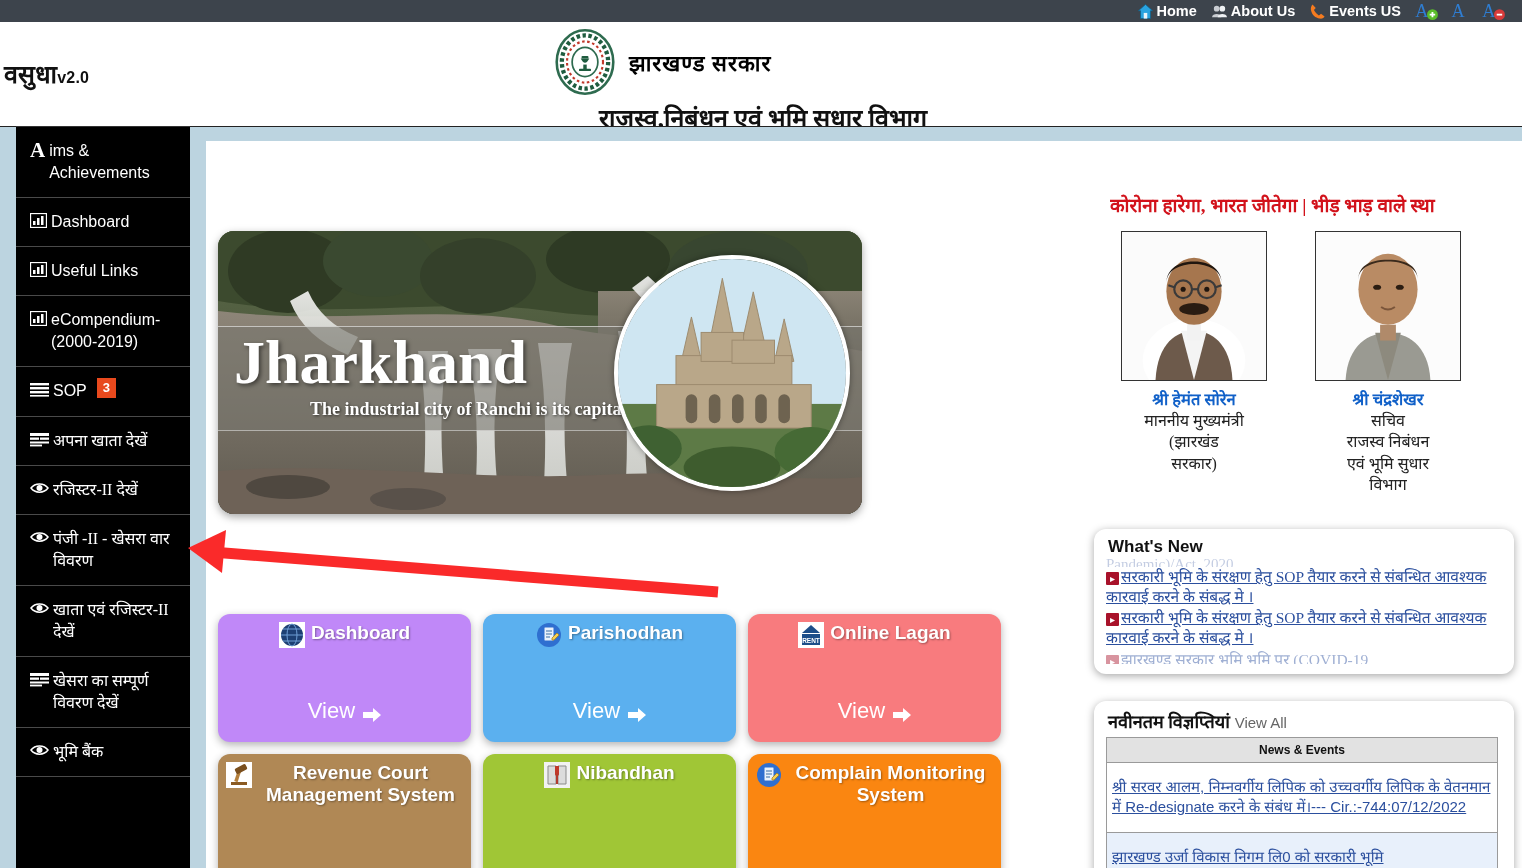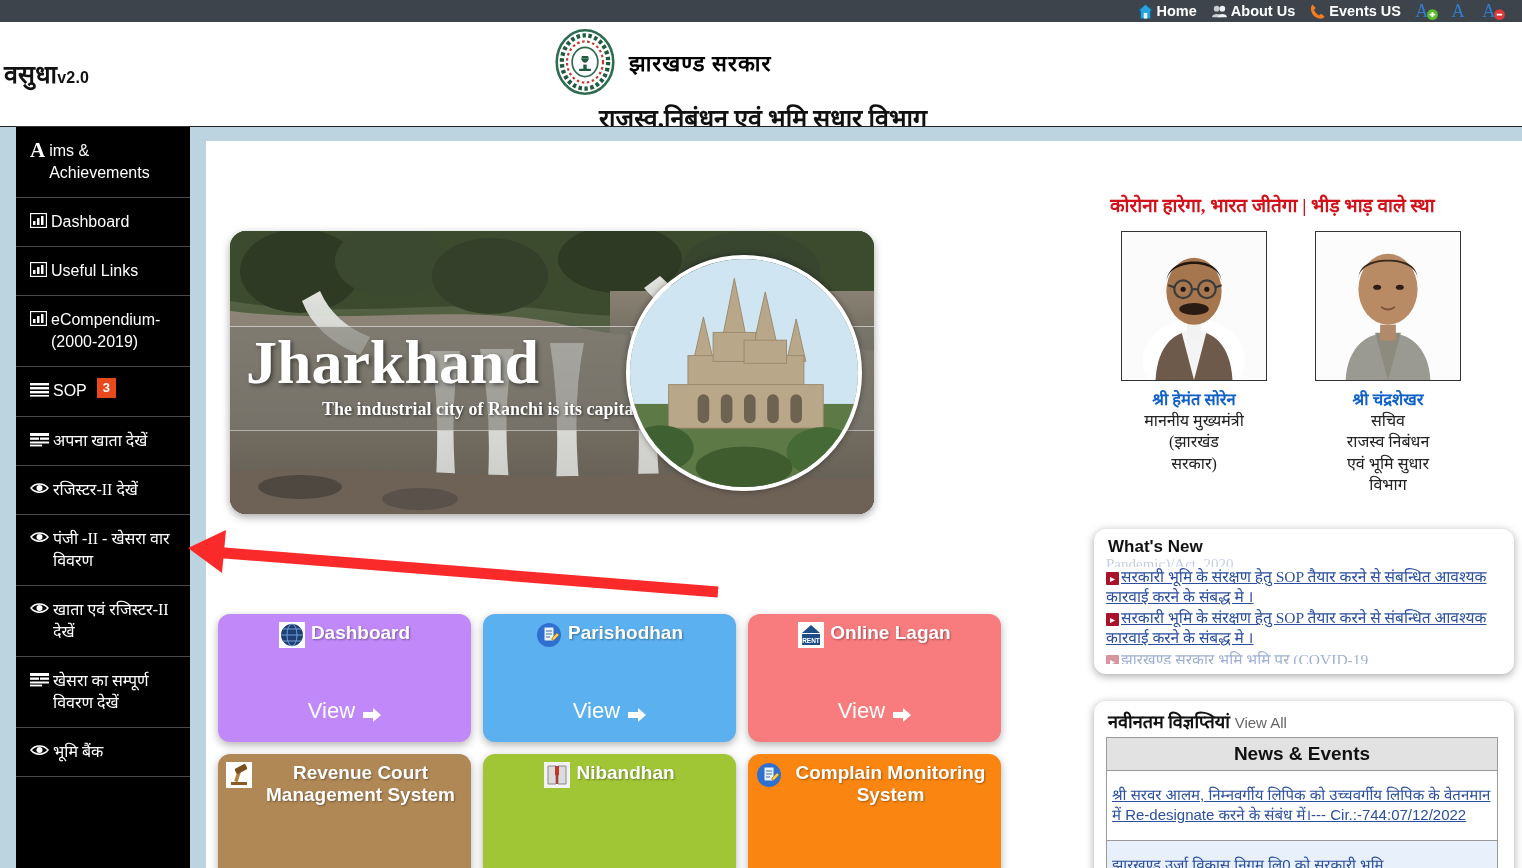--- a/index.html
+++ b/index.html
@@ -97,21 +97,21 @@
   .hi{ font-family:"Liberation Serif","DejaVu Sans", serif; }
 
   
   .content{
     position:absolute; left:206px; top:141px; width:1316px; height:727px;
     background:#ffffff; overflow:hidden;
   }
 
   
   .banner{
-    position:absolute; left:24px; top:90px; width:644px; height:283px;
+    position:absolute; left:12px; top:90px; width:644px; height:283px;
     border-radius:16px; overflow:hidden;
     box-shadow:0 3px 9px rgba(0,0,0,.35);
     background:linear-gradient(#4a5a3a,#2f3a28);
   }
   .banner svg{ display:block; width:100%; height:100%; }
   .banner-label{
     position:absolute; left:0; top:95px; width:100%; height:105px;
     background:rgba(120,118,110,.60);
     border-top:1px solid rgba(255,255,255,.55);
     border-bottom:1px solid rgba(255,255,255,.45);
@@ -231,21 +231,21 @@
     border-radius:1px;
   }
   .wn-last{ opacity:.45; }
 
   .news-table{
     margin:2px 12px 0 12px; border:1px solid #9a9a9a;
     border-collapse:collapse; width:392px;
   }
   .news-table th{
     background:#e2e2e2; border-bottom:1px solid #9a9a9a;
-    font-size:19px; font-weight:bold; color:#111; padding:5px;
+    font-size:12px; font-weight:bold; color:#111; padding:5px;
     text-align:center;
   }
   .news-table td{
     padding:14px 5px; font-size:15px; line-height:1.35;
     color:#2b4f9e; text-decoration:underline;
     border-bottom:1px solid #9a9a9a;
     font-family:Liberation Sans, sans-serif;
     cursor:pointer;
   }
   .news-table tr.alt td{ background:#e8f0fb; }

